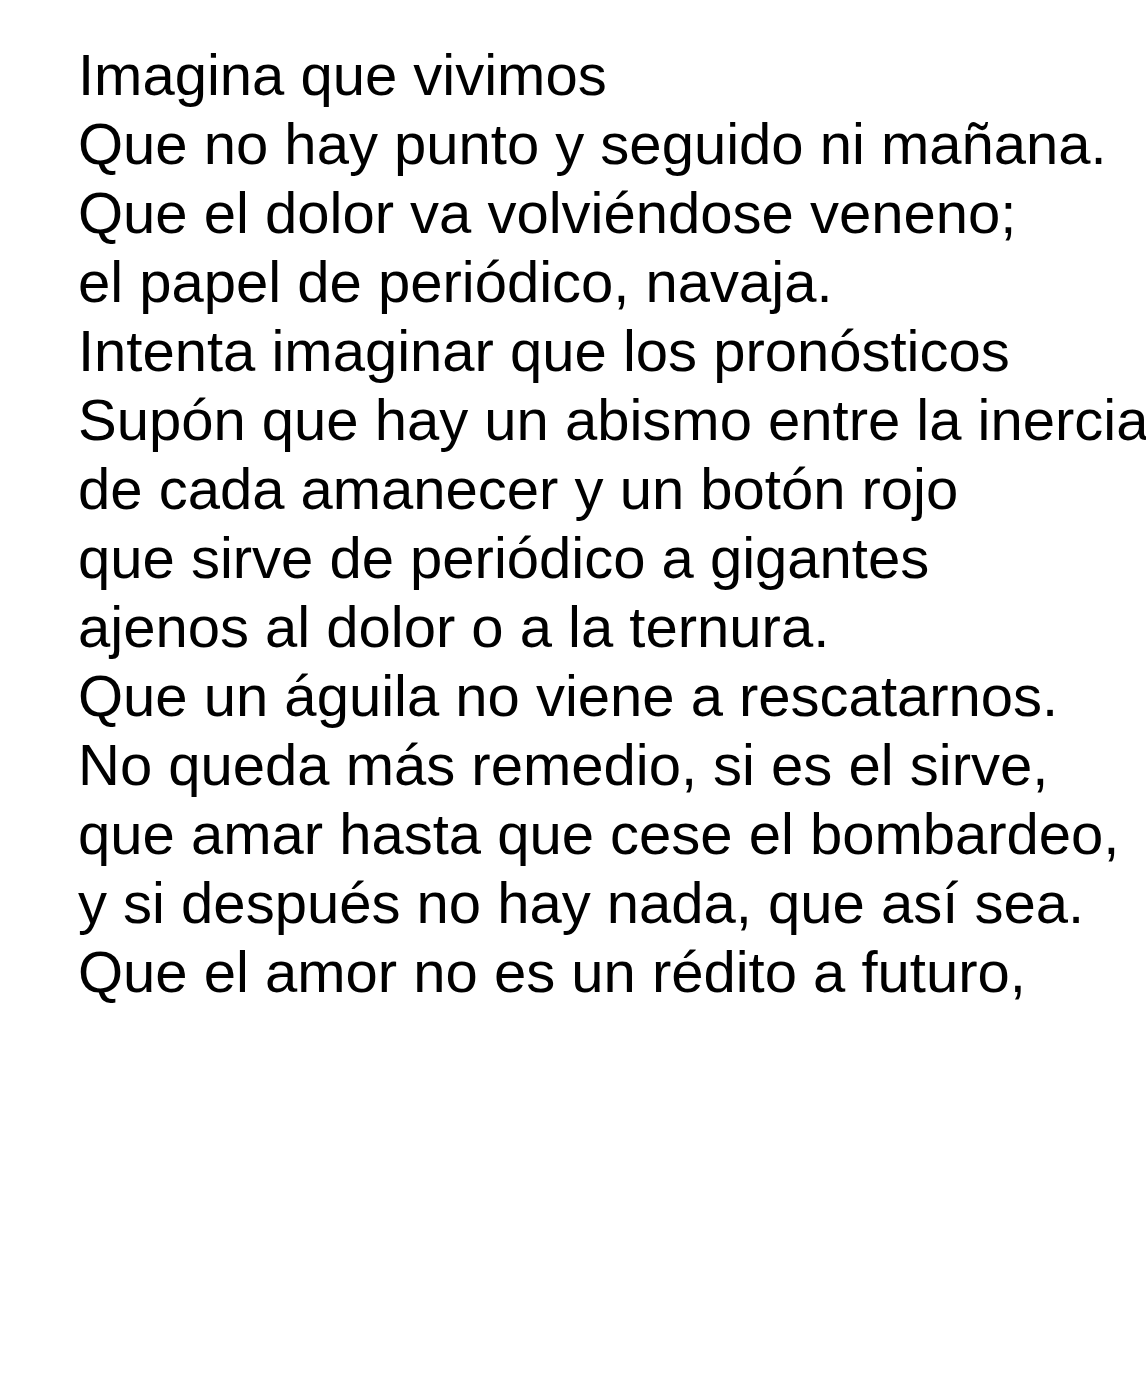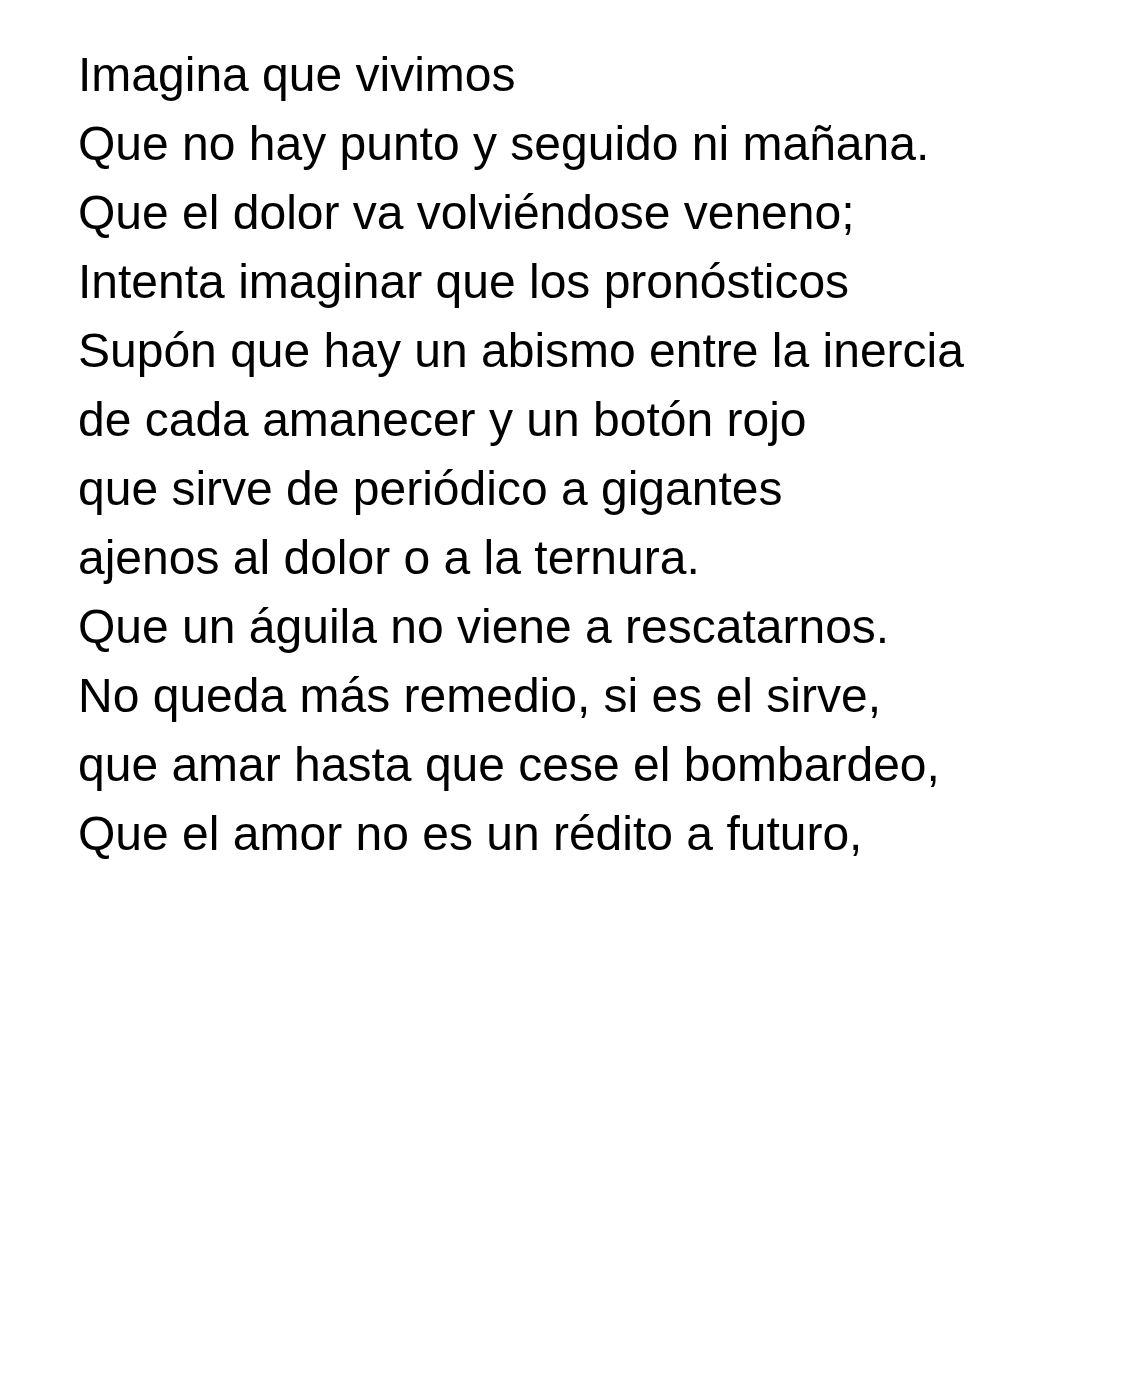--- a/index.html
+++ b/index.html
@@ -13,42 +13,44 @@
     height: 1388px;
     background: #ffffff;
     overflow: hidden;
   }
   .poem {
     position: absolute;
     top: 40px;
     left: 78px;
     right: 30px;
     font-family: "Liberation Sans", "DejaVu Sans", sans-serif;
-    font-size: 48px;
+    font-size: 58px;
     line-height: 69px;
     font-weight: 400;
     color: #000000;
     letter-spacing: 0px;
     white-space: nowrap;
   }
   .poem-line {
     height: 69px;
   }
 </style>
 </head>
 <body>
 
 <div class="page">
   <div class="poem">
     <div class="poem-line">Imagina que vivimos</div>
     <div class="poem-line">Que no hay punto y seguido ni mañana.</div>
     <div class="poem-line">Que el dolor va volviéndose veneno;</div>
+    <div class="poem-line">el papel de periódico, navaja.</div>
     <div class="poem-line">Intenta imaginar que los pronósticos</div>
     <div class="poem-line">Supón que hay un abismo entre la inercia</div>
     <div class="poem-line">de cada amanecer y un botón rojo</div>
     <div class="poem-line">que sirve de periódico a gigantes</div>
     <div class="poem-line">ajenos al dolor o a la ternura.</div>
     <div class="poem-line">Que un águila no viene a rescatarnos.</div>
     <div class="poem-line">No queda más remedio, si es el sirve,</div>
     <div class="poem-line">que amar hasta que cese el bombardeo,</div>
+    <div class="poem-line">y si después no hay nada, que así sea.</div>
     <div class="poem-line">Que el amor no es un rédito a futuro,</div>
   </div>
 </div>
 
 </body></html>

